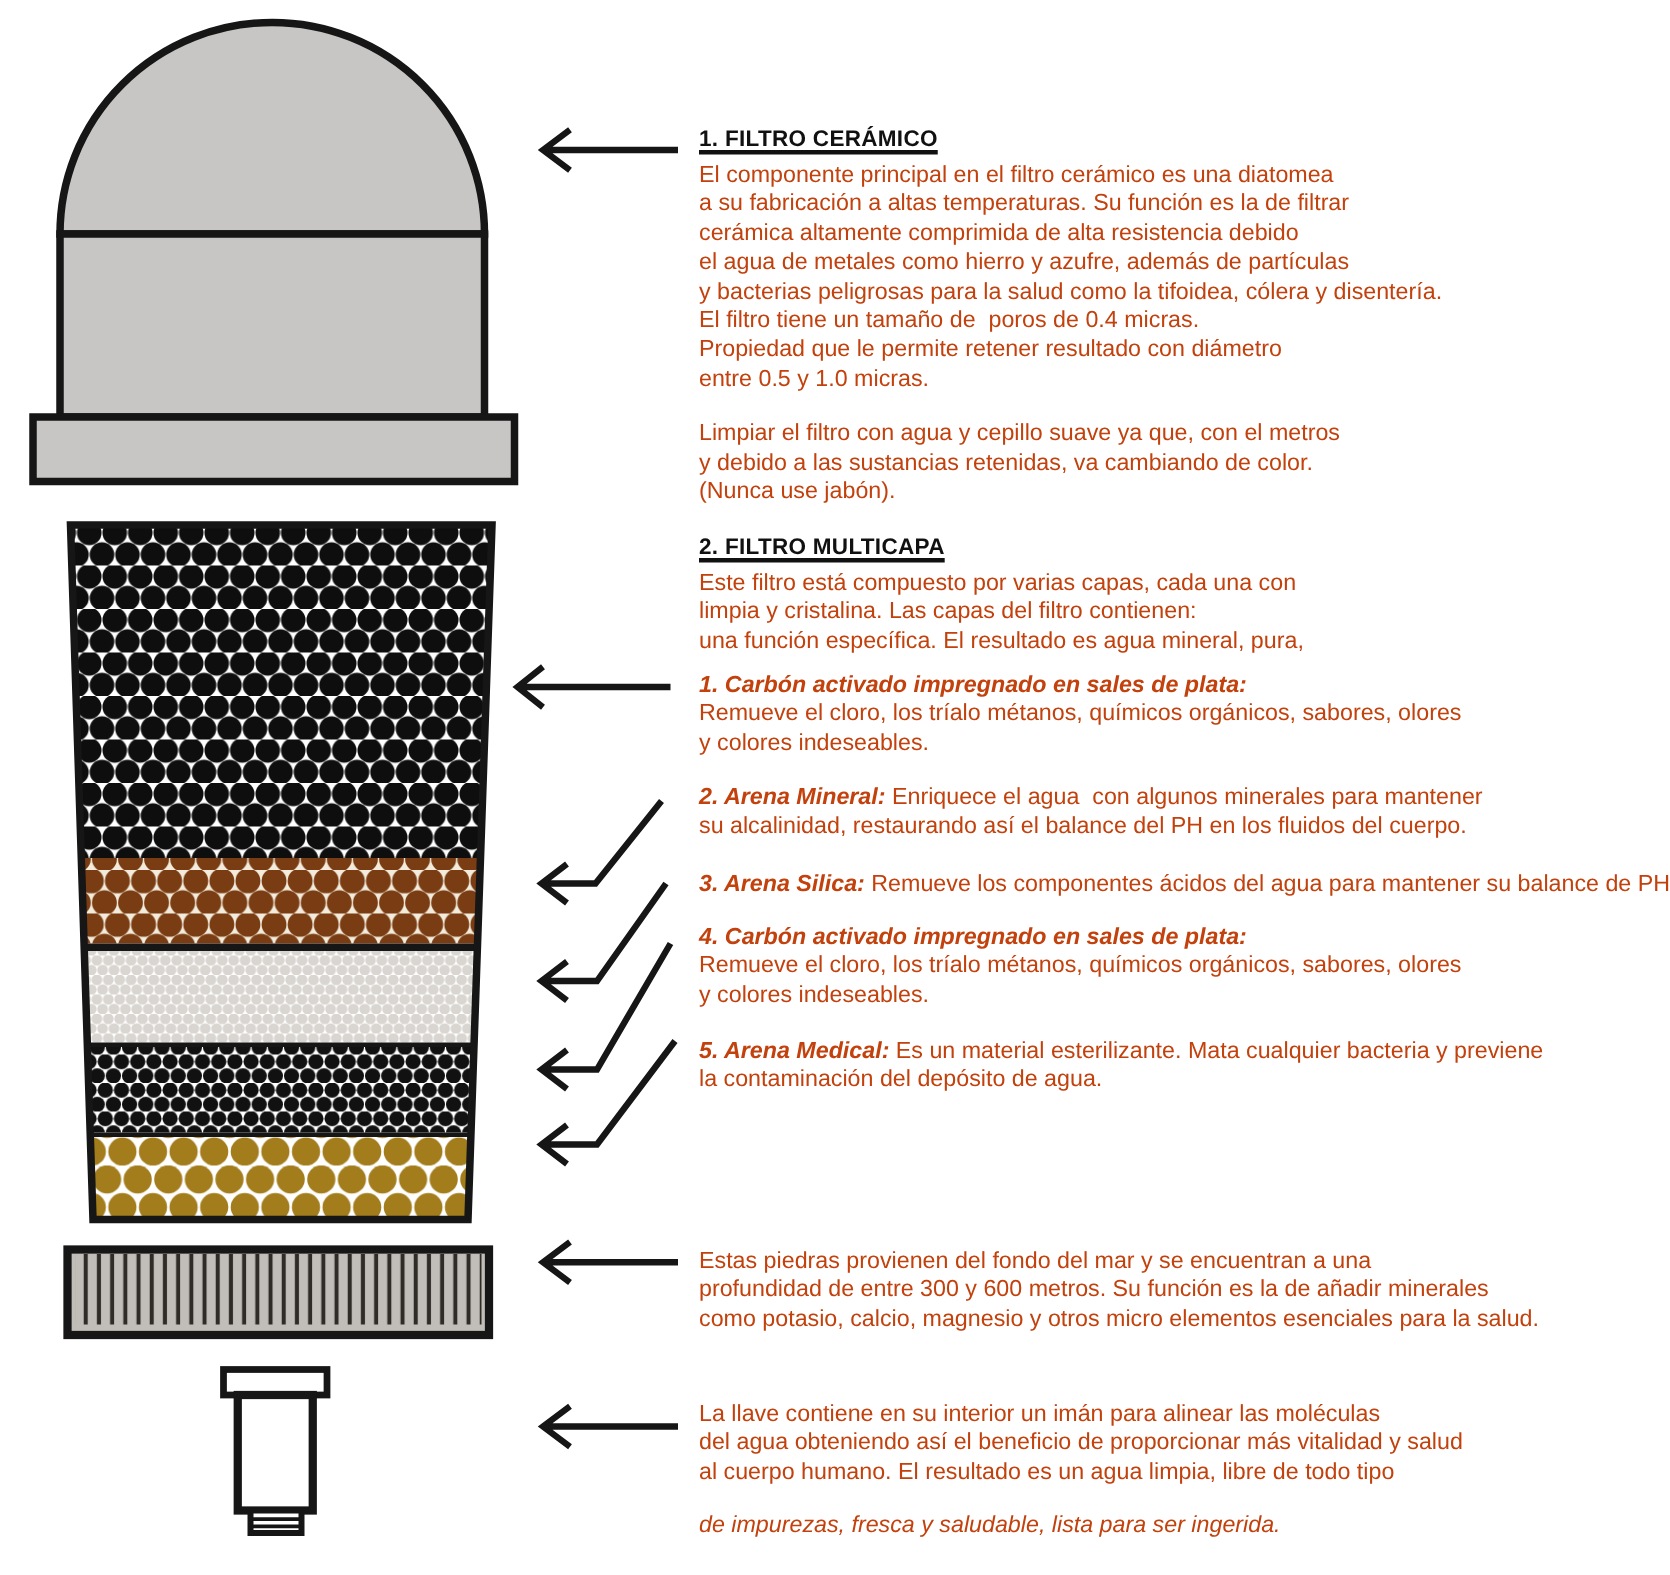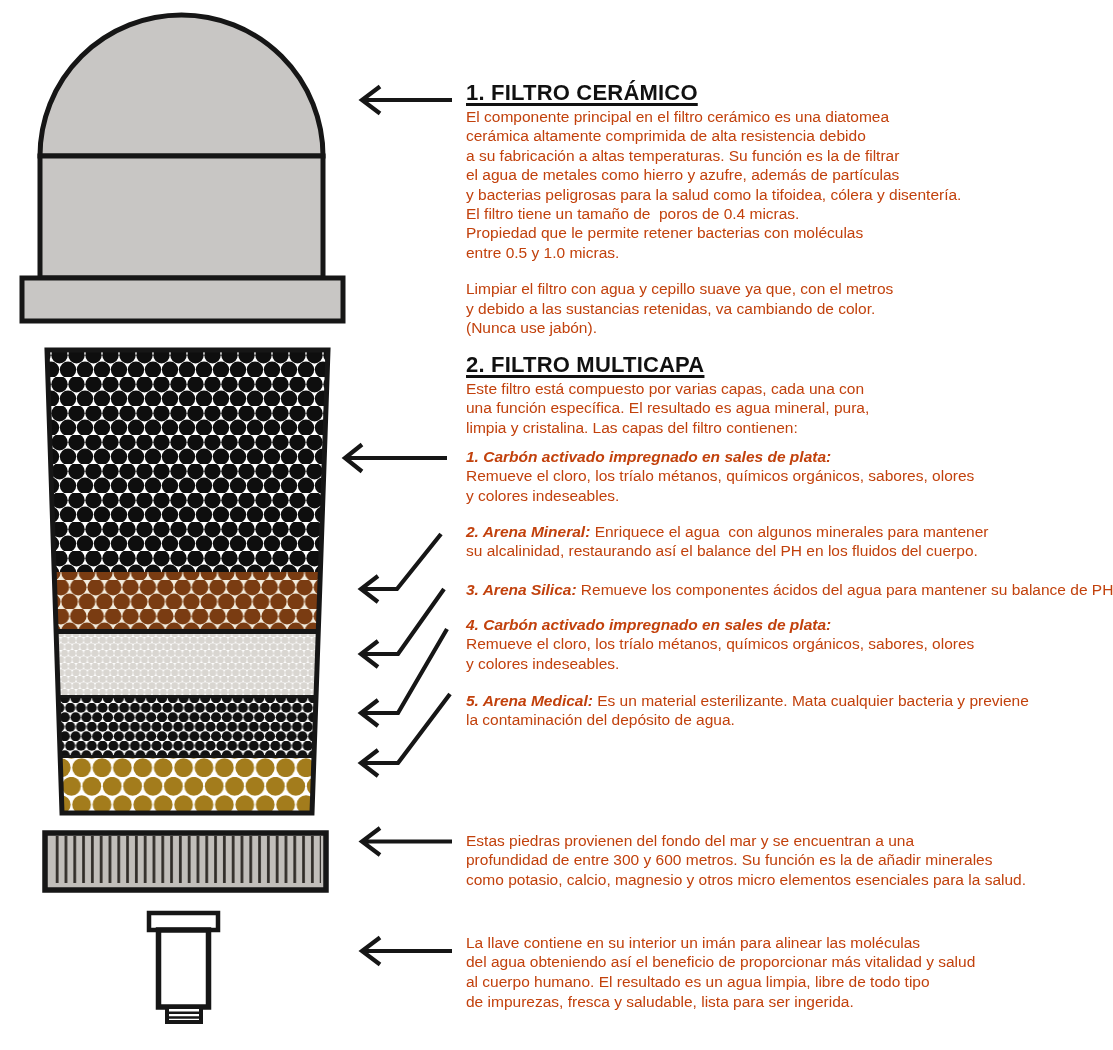--- a/index.html
+++ b/index.html
@@ -3,28 +3,28 @@
 <meta charset="utf-8">
 <style>
   html,body { margin:0; padding:0; background:#ffffff; }
   .canvas {
     position:relative; width:1113px; height:1050px; overflow:hidden;
     font-family:"Liberation Sans", sans-serif; background:#ffffff; color:#161616;
   }
   .diagram-svg { position:absolute; left:0; top:0; }
   .block { position:absolute; left:466px; }
   .heading {
-    font-size:22px; font-weight:bold; line-height:20px; color:#111;
+    font-size:15px; font-weight:bold; line-height:20px; color:#111;
     text-decoration:underline; text-decoration-thickness:2.5px; text-underline-offset:3px;
     margin:0 0 4px 0; letter-spacing:.2px; white-space:pre;
   }
   .line { white-space:pre; font-size:15.5px; line-height:19.4px; color:#c2410c; }
   .bi { font-weight:bold; font-style:italic; }
   .para-gap { margin-top:17px; }
-  .gap-top { margin-top:1px; }
+  .gap-top { margin-top:16px;font-style:italic; }
 </style>
 </head>
 <body>
 
 <div class="canvas">
 
   <svg class="diagram-svg" width="1113" height="1050" viewBox="0 0 1113 1050">
     <defs>
       <clipPath id="trap">
           <polygon points="47,350 328,350 312,813 62,813"></polygon>
@@ -115,39 +115,39 @@
       <path d="M447,629 L398,713 H364 M378,700 L361,713 L378,726"></path>
       <path d="M450,694 L398,763 H364 M378,750 L361,763 L378,776"></path>
       <path d="M452,841.5 H364 M380,828 L362,841.5 L380,855"></path>
       <path d="M452,951 H364 M380,937.5 L362,951 L380,964.5"></path>
     </g>
   </svg>
 
   <div class="block" style="top:83px">
     <div class="heading">1. FILTRO CERÁMICO</div>
     <div class="line">El componente principal en el filtro cerámico es una diatomea</div>
+    <div class="line">a su fabricación a altas temperaturas. Su función es la de filtrar</div>
     <div class="line">cerámica altamente comprimida de alta resistencia debido</div>
-    <div class="line">a su fabricación a altas temperaturas. Su función es la de filtrar</div>
     <div class="line">el agua de metales como hierro y azufre, además de partículas</div>
     <div class="line">y bacterias peligrosas para la salud como la tifoidea, cólera y disentería.</div>
     <div class="line">El filtro tiene un tamaño de  poros de 0.4 micras.</div>
-    <div class="line">Propiedad que le permite retener bacterias con moléculas</div>
+    <div class="line">Propiedad que le permite retener resultado con diámetro</div>
     <div class="line">entre 0.5 y 1.0 micras.</div>
     <div class="para-gap">
       <div class="line">Limpiar el filtro con agua y cepillo suave ya que, con el metros</div>
       <div class="line">y debido a las sustancias retenidas, va cambiando de color.</div>
       <div class="line">(Nunca use jabón).</div>
     </div>
   </div>
 
   <div class="block" style="top:355px">
     <div class="heading">2. FILTRO MULTICAPA</div>
     <div class="line">Este filtro está compuesto por varias capas, cada una con</div>
+    <div class="line">limpia y cristalina. Las capas del filtro contienen:</div>
     <div class="line">una función específica. El resultado es agua mineral, pura,</div>
-    <div class="line">limpia y cristalina. Las capas del filtro contienen:</div>
   </div>
 
   <div class="block" style="top:447px">
     <div class="line"><span class="bi">1. Carbón activado impregnado en sales de plata:</span><span></span></div>
     <div class="line">Remueve el cloro, los tríalo métanos, químicos orgánicos, sabores, olores</div>
     <div class="line">y colores indeseables.</div>
   </div>
 
   <div class="block" style="top:522px">
     <div class="line"><span class="bi">2. Arena Mineral:</span><span> Enriquece el agua  con algunos minerales para mantener</span></div>

